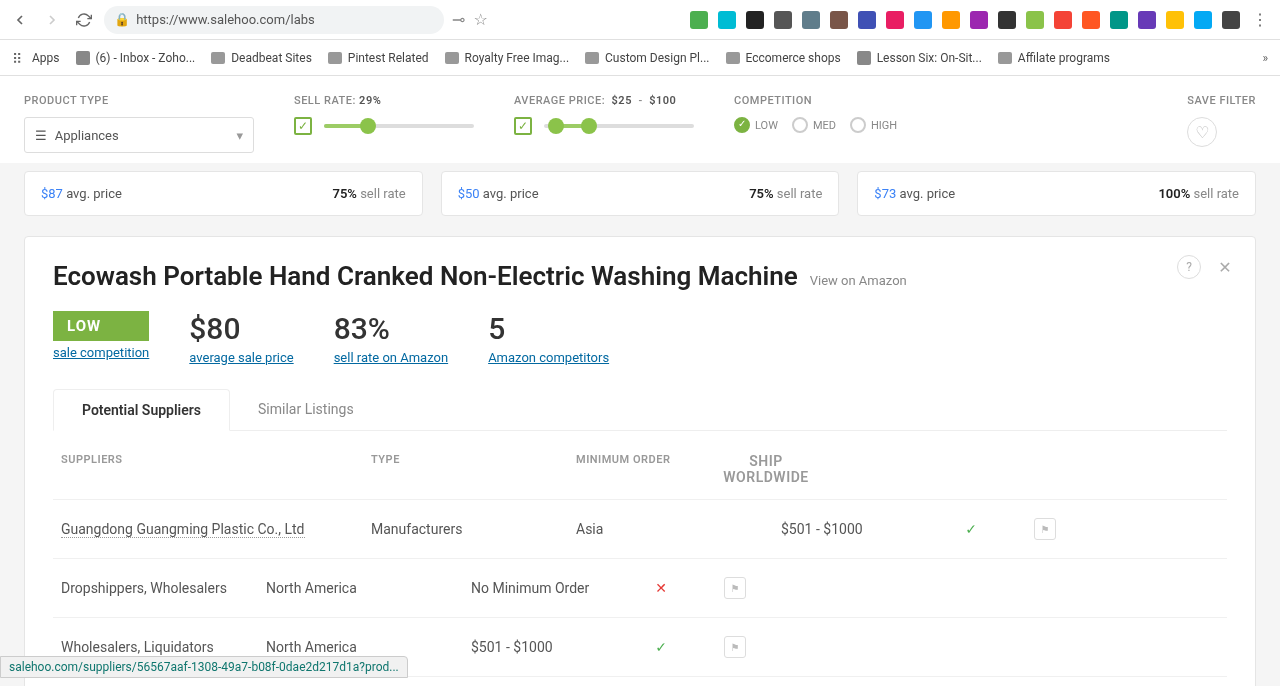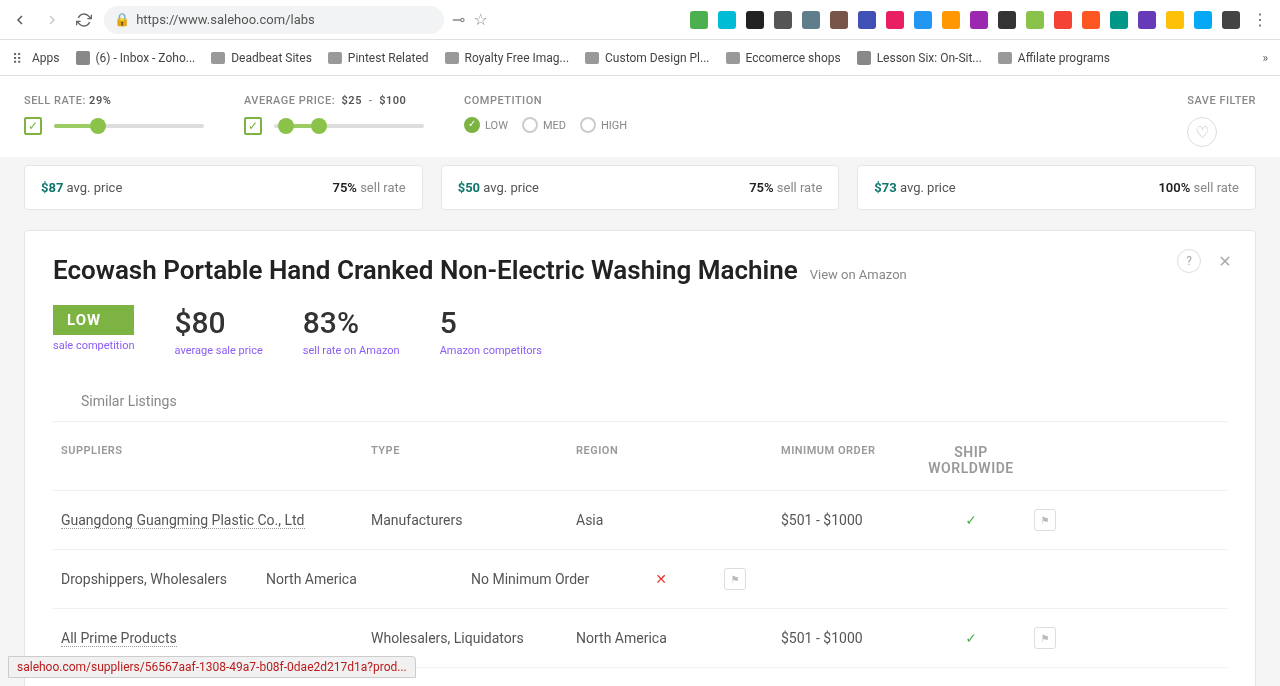--- a/index.html
+++ b/index.html
@@ -38,56 +38,56 @@
 .comp-radio.active { background: #7cb342; border-color: #7cb342; position: relative; }
 .comp-radio.active::after { content: "✓"; color: #fff; font-size: 10px; position: absolute; top: -1px; left: 2px; }
 .save-circle { width: 30px; height: 30px; border: 1px solid #ddd; border-radius: 50%; display: flex; align-items: center; justify-content: center; color: #bbb; cursor: pointer; }
 
 
 .cards-row { display: flex; gap: 18px; padding: 8px 24px 0; }
 .card { flex: 1; background: #fff; border: 1px solid #e5e5e5; border-radius: 4px; padding: 14px 16px; display: flex; justify-content: space-between; align-items: center; font-size: 13px; }
 .card.active { box-shadow: 0 2px 8px rgba(0,0,0,0.1); border-color: #ddd; position: relative; }
 .card.active::after { content: ""; position: absolute; bottom: -8px; left: 50%; transform: translateX(-50%); width: 0; height: 0; border-left: 8px solid transparent; border-right: 8px solid transparent; border-bottom: 8px solid #fff; }
 .card .price { color: #555; }
-.card .price b { color: #0f766e; font-weight: 700; }
+.card .price b { color: #3b82f6; font-weight: 400; }
 .card .rate { color: #888; }
 .card .rate b { color: #222; font-weight: 600; }
 
 
 .detail { margin: 20px 24px 0; background: #fff; border: 1px solid #e5e5e5; border-radius: 4px; padding: 24px 28px; position: relative; }
 .detail-close { position: absolute; top: 18px; right: 18px; display: flex; gap: 12px; }
 .icon-btn { width: 24px; height: 24px; border: 1px solid #ddd; border-radius: 50%; display: flex; align-items: center; justify-content: center; color: #aaa; font-size: 12px; cursor: pointer; }
 .detail-title { font-size: 26px; font-weight: 600; color: #222; display: inline; text-align: right; }
 .view-link { font-size: 13px; color: #888; margin-left: 8px; cursor: pointer; }
 .stats-row { display: flex; gap: 40px; margin-top: 20px; }
 .stat { display: flex; flex-direction: column; gap: 4px; }
 .stat-badge { background: #7cb342; color: #fff; font-weight: 700; font-size: 15px; padding: 6px 14px; letter-spacing: 1px; }
 .stat-big { font-size: 30px; font-weight: 500; color: #333; }
-.stat-sub { font-size: 11px; color: #8b5cf6; }
+.stat-sub { font-size: 13px; color: #0369a1; text-decoration: underline; }
 .tabs { display: flex; margin-top: 24px; border-bottom: 1px solid #eee; }
 .tab { padding: 12px 28px; font-size: 14px; color: #888; cursor: pointer; }
 .tab.active { color: #333; font-weight: 600; border: 1px solid #eee; border-bottom: 1px solid #fff; margin-bottom: -1px; border-radius: 4px 4px 0 0; }
 
 
 .sup-table { width: 100%; margin-top: 8px; }
 .sup-head { display: flex; padding: 14px 8px; font-size: 11px; color: #999; letter-spacing: 0.5px; font-weight: 600; }
 .sup-row { display: flex; padding: 18px 8px; border-top: 1px solid #f0f0f0; font-size: 14px; color: #555; align-items: center; }
 .col-name { flex: 0 0 310px; }
 .col-type { flex: 0 0 205px; }
 .col-region { flex: 0 0 205px; }
 .col-min { flex: 0 0 145px; }
 .col-ship { flex: 0 0 90px; text-align: center; font-size: 14px; }
 .col-flag { flex: 0 0 40px; text-align: right; }
 .sup-link { color: #555; border-bottom: 1px dotted #999; cursor: pointer; }
 .ship-yes { color: #4caf50; }
 .ship-no { color: #e53935; }
 .flag-btn { width: 22px; height: 22px; border: 1px solid #ddd; border-radius: 3px; display: inline-flex; align-items: center; justify-content: center; color: #bbb; font-size: 10px; cursor: pointer; }
 
 
-.status-bar { position: fixed; bottom: 8px; left: 8px; background: #f1f1f1; border: 1px solid #ccc; padding: 3px 8px; font-size: 12px; color: #b91c1c; border-radius: 0 4px 0 0; }
+.status-bar { position: fixed; bottom: 8px; left: 0; background: #f1f1f1; border: 1px solid #ccc; padding: 3px 8px; font-size: 12px; color: #0f766e; border-radius: 0 4px 0 0; }
 </style>
 </head>
 <body>
 
 <div class="browser-bar">
   <div class="nav-btn">
     <svg width="16" height="16" viewBox="0 0 24 24" fill="none" stroke="#666" stroke-width="2.5">
         <path d="M15 18l-6-6 6-6"></path>
       </svg>
   </div>
@@ -168,20 +168,28 @@
     </div>
     <div class="bm-item">
       <span class="bm-folder"></span>
       <span>Affilate programs</span>
     </div>
     <div style="margin-left: auto; color: rgb(102, 102, 102);">»</div>
   </div>
 
 <div class="filter-bar">
   <div class="filter-group">
+    <div class="filter-label">PRODUCT TYPE</div>
+    <div class="product-select">
+      <span>☰</span>
+      <span>Appliances</span>
+      <span class="chev">▾</span>
+    </div>
+  </div>
+  <div class="filter-group">
     <div class="filter-label">
       <span>SELL RATE:</span> <span class="val">29%</span>
     </div>
     <div class="slider-row">
       <div class="checkbox">✓</div>
       <div class="slider">
         <div class="slider-fill" style="left:0;width:29%"></div>
         <div class="slider-handle" style="left:29%"></div>
       </div>
     </div>
@@ -258,28 +266,28 @@
       <div class="stat-big">83%</div>
       <div class="stat-sub">sell rate on Amazon</div>
     </div>
     <div class="stat">
       <div class="stat-big">5</div>
       <div class="stat-sub">Amazon competitors</div>
     </div>
   </div>
 
   <div class="tabs">
+    <div class="tab active">Potential Suppliers</div>
     <div class="tab">Similar Listings</div>
   </div>
 
   <div class="sup-table">
     <div class="sup-head">
       <div class="col-name">SUPPLIERS</div>
       <div class="col-type">TYPE</div>
-      <div class="col-region">REGION</div>
       <div class="col-min">MINIMUM ORDER</div>
       <div class="col-ship">SHIP WORLDWIDE</div>
       <div class="col-flag"></div>
     </div>
     <div id="sup-rows">
         <div class="sup-row">
     <div class="col-name"><span class="sup-link">Guangdong Guangming Plastic Co., Ltd</span></div>
     <div class="col-type">Manufacturers</div>
     <div class="col-region">Asia</div>
     <div class="col-min">$501 - $1000</div>
@@ -287,21 +295,20 @@
     <div class="col-flag"><span class="flag-btn">⚑</span></div>
         </div>
         <div class="sup-row">
     <div class="col-type">Dropshippers, Wholesalers</div>
     <div class="col-region">North America</div>
     <div class="col-min">No Minimum Order</div>
     <div class="col-ship ship-no">✕</div>
     <div class="col-flag"><span class="flag-btn">⚑</span></div>
         </div>
         <div class="sup-row">
-    <div class="col-name"><span class="sup-link">All Prime Products</span></div>
     <div class="col-type">Wholesalers, Liquidators</div>
     <div class="col-region">North America</div>
     <div class="col-min">$501 - $1000</div>
     <div class="col-ship ship-yes">✓</div>
     <div class="col-flag"><span class="flag-btn">⚑</span></div>
         </div>
         <div class="sup-row">
     
     
     

